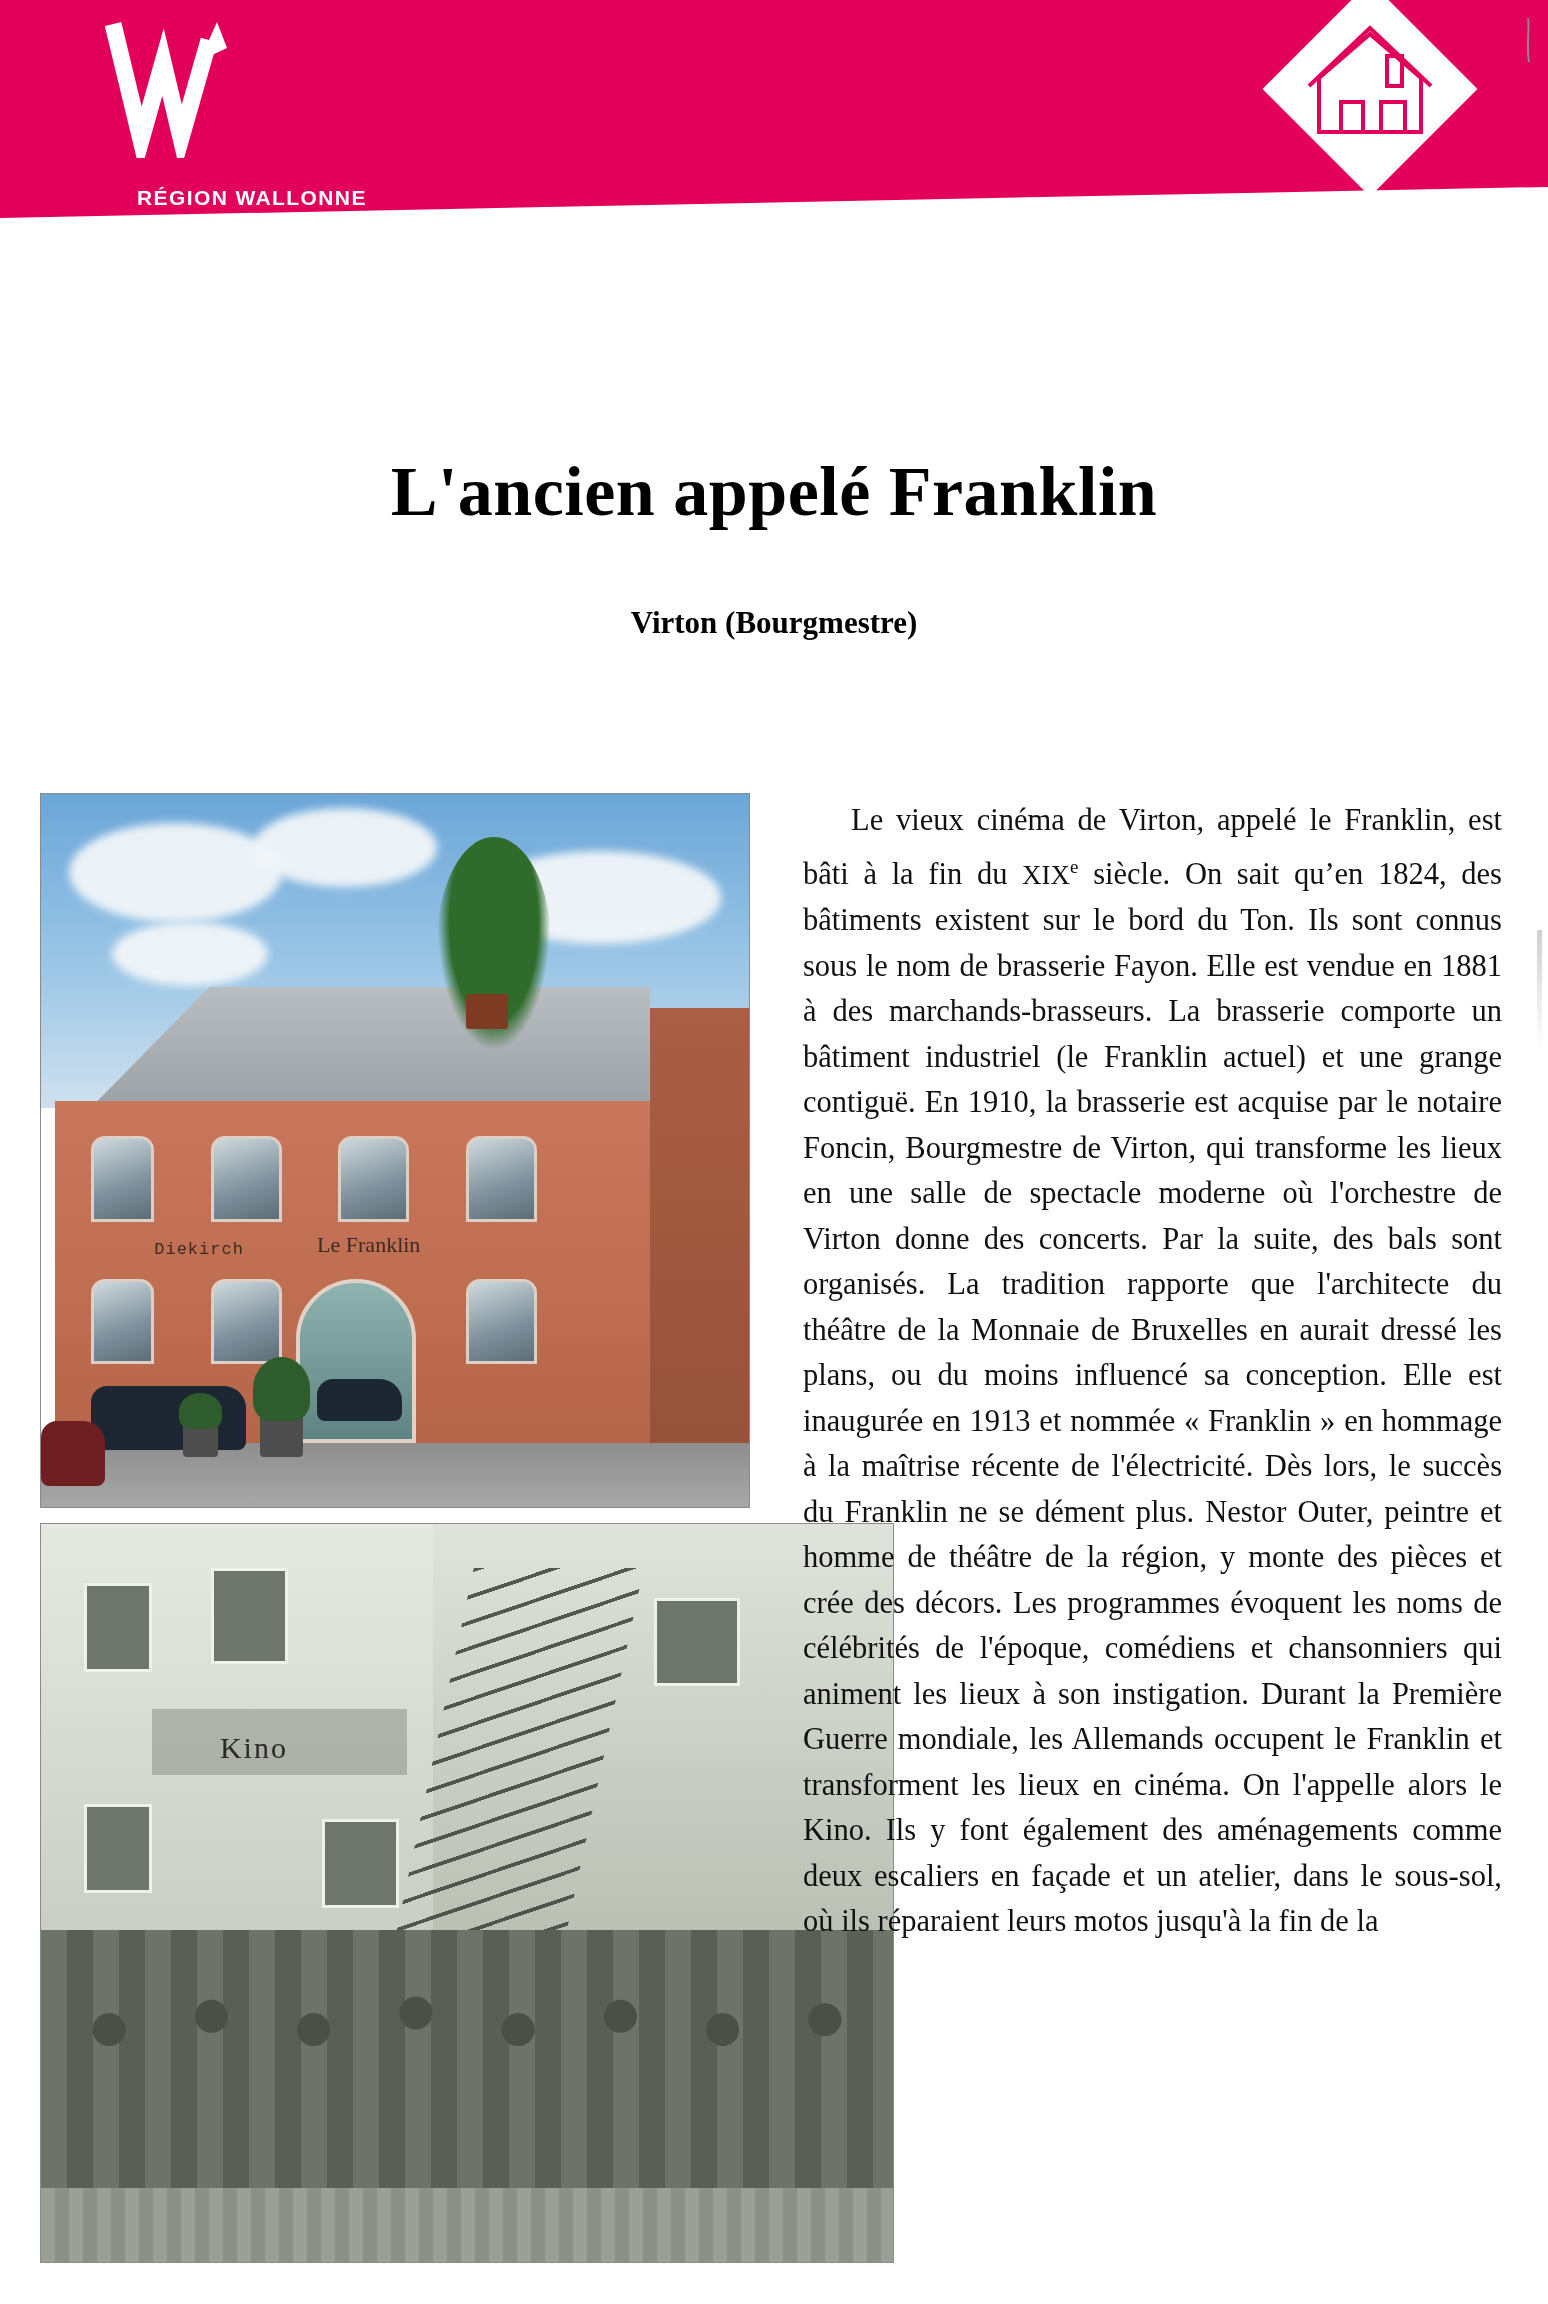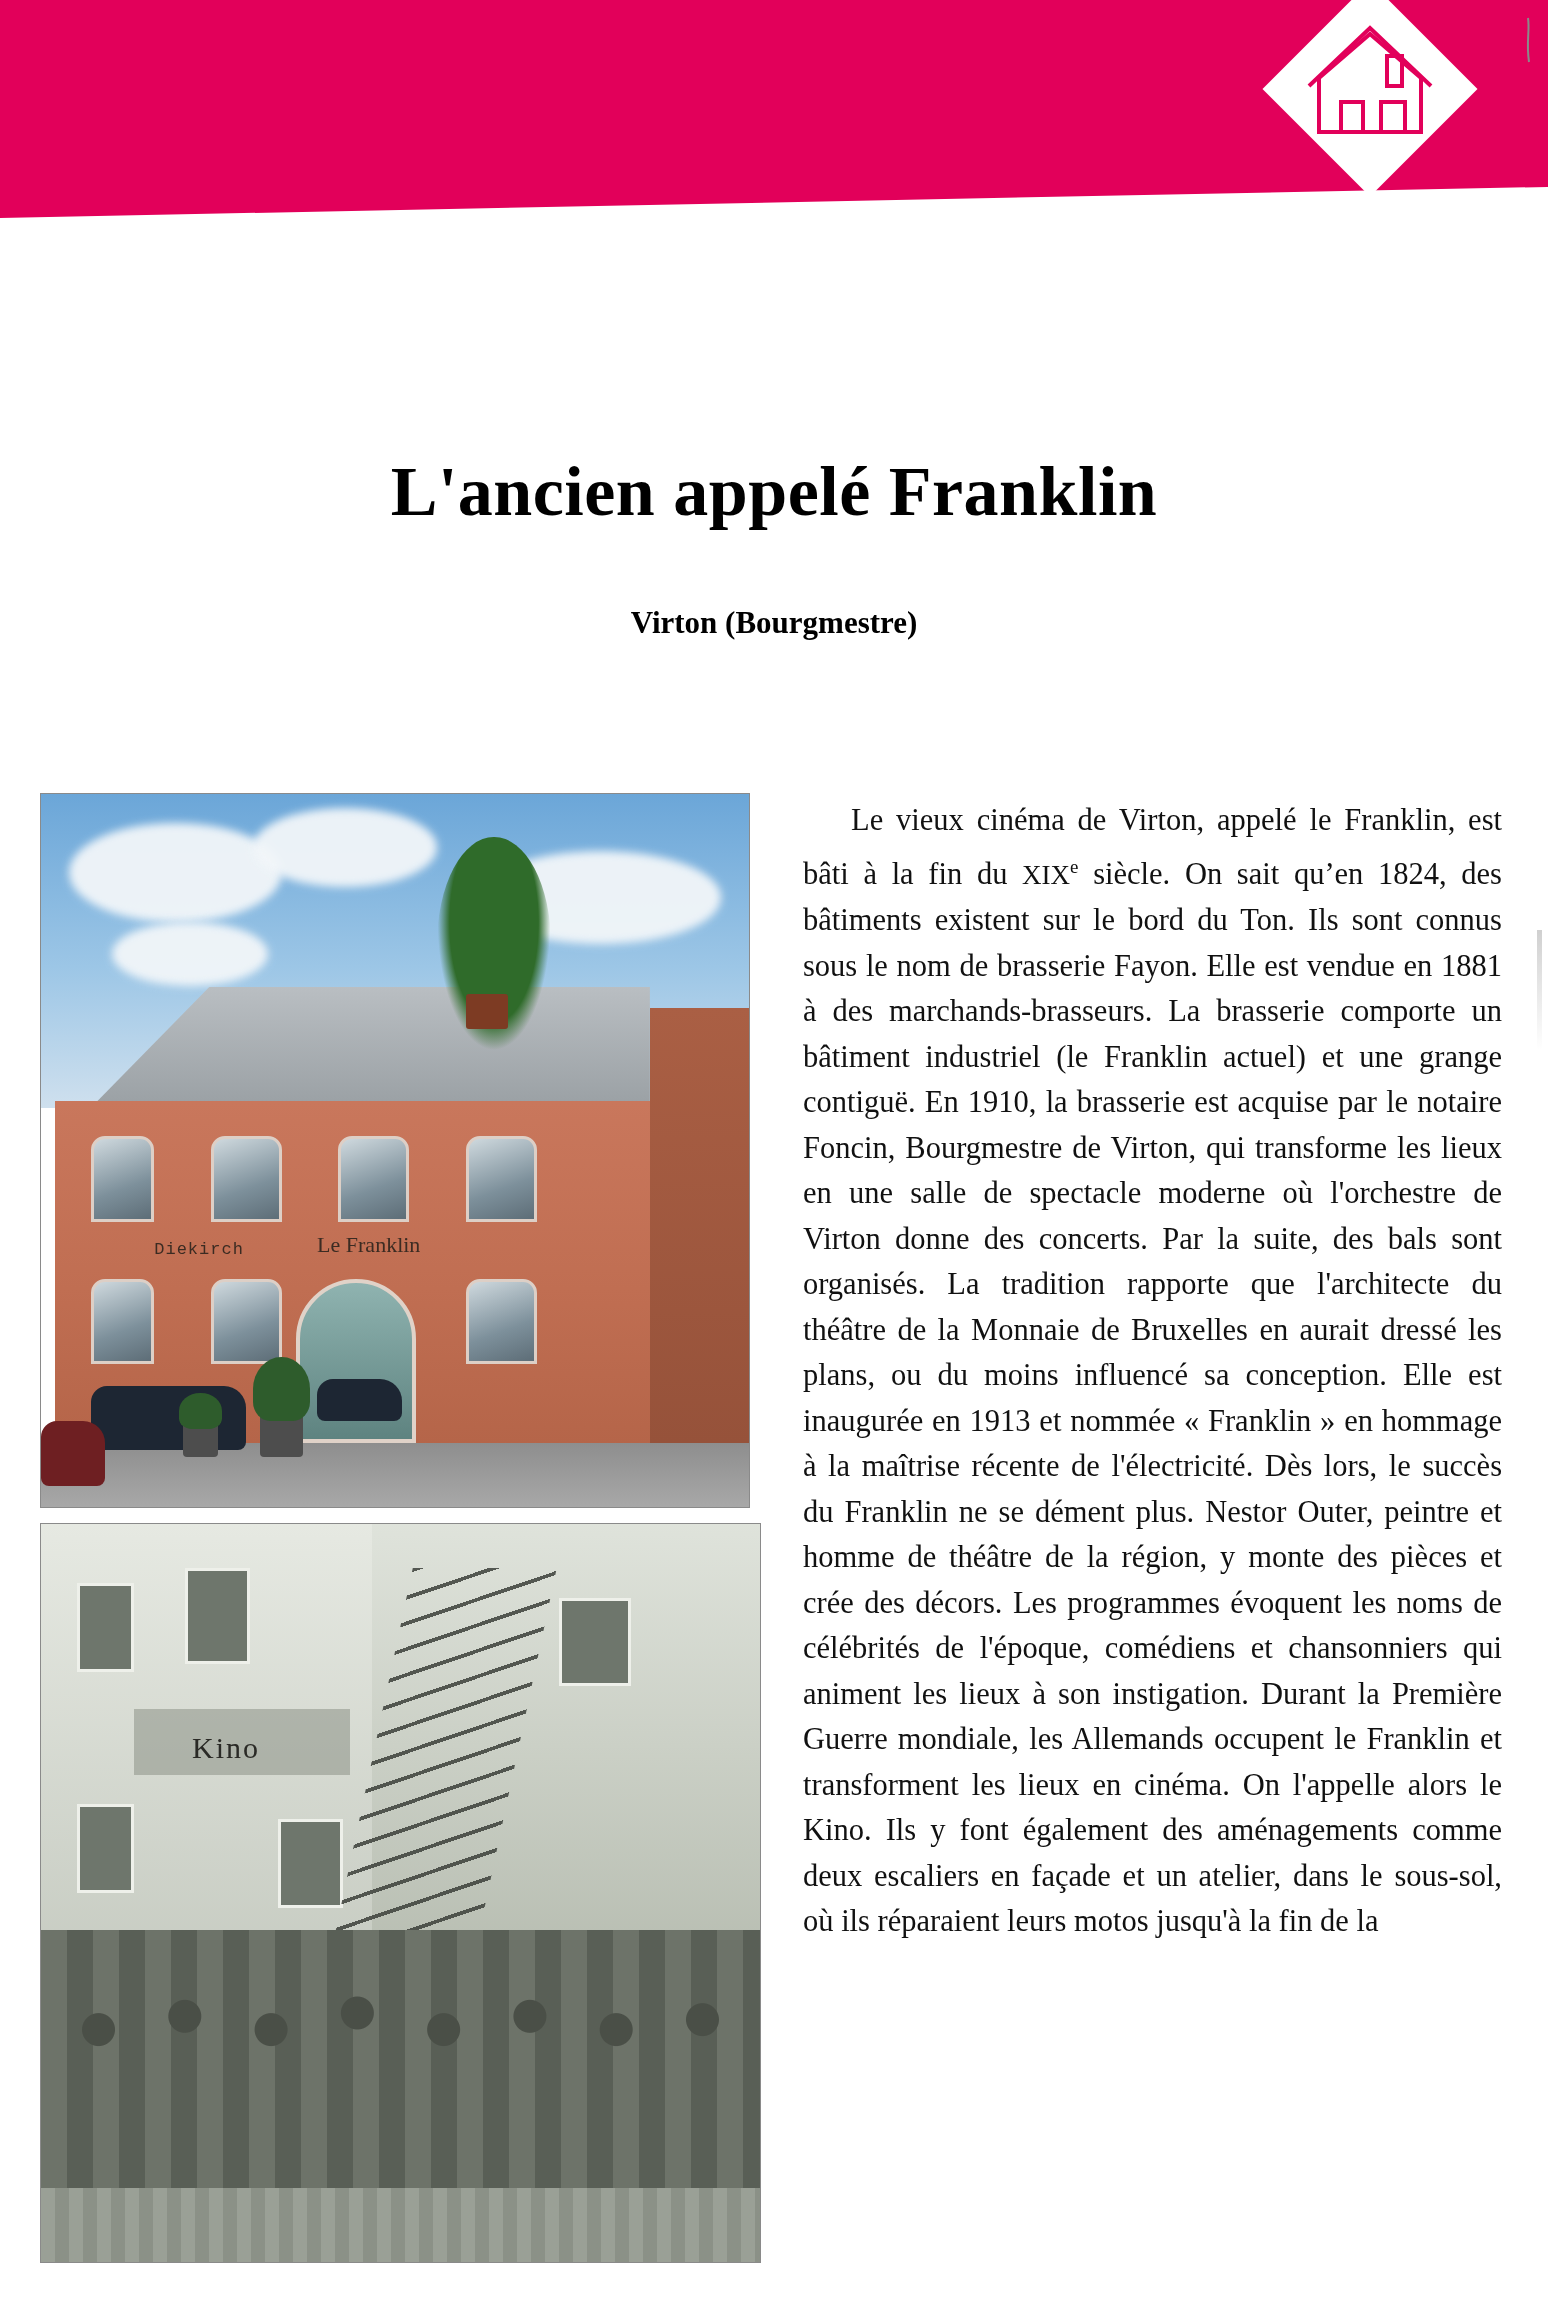--- a/index.html
+++ b/index.html
@@ -121,21 +121,21 @@
     top: 793px;
     width: 710px;
   }
   .photo {
     position: relative;
     border: 1px solid #8a8a8a;
     overflow: hidden;
     box-sizing: border-box;
   }
   .photo-1 { width: 710px; height: 715px; }
-  .photo-2 { width: 721px; height: 740px; margin-top: 15px; }
+  .photo-2 { width: 854px; height: 740px; margin-top: 15px; }
 
   
   .sky {
     position: absolute; left: 0; top: 0; width: 100%; height: 44%;
     background: linear-gradient(180deg, #6ba6d8 0%, #9cc6e6 55%, #cfe0ee 100%);
   }
   .cloud {
     position: absolute; background: #f2f6f9; border-radius: 50%;
     filter: blur(4px); opacity: .95;
   }
@@ -286,20 +286,29 @@
     width: 5px;
     height: 120px;
     background: linear-gradient(180deg, rgba(120,120,120,.35), rgba(120,120,120,0));
   }
 </style>
 </head>
 <body>
 
 <div class="header-band">
 
+  <div class="logo-block">
+    <div class="logo-w">
+      <svg width="150" height="140" viewBox="0 0 150 140" aria-hidden="true">
+        <path d="M8,6 L36,122 L58,44 L76,120 L104,22" fill="none" stroke="#ffffff" stroke-width="17" stroke-linejoin="miter" stroke-linecap="butt"></path>
+        <path d="M104,22 L92,44 L122,30 L112,4 Z" fill="#ffffff"></path>
+      </svg>
+    </div>
+    <div class="logo-caption">RÉGION WALLONNE</div>
+  </div>
 
   <div class="emblem">
     <div class="diamond"></div>
     <svg width="215" height="215" viewBox="0 0 215 215" aria-hidden="true">
       <g stroke="#e2005a" stroke-width="4" fill="none">
         <path d="M56,112 L56,150 L158,150 L158,96 L107,52 L56,96 Z"></path>
         <path d="M46,104 L107,46 L168,104"></path>
         <rect x="78" y="120" width="22" height="30"></rect>
         <rect x="124" y="74" width="15" height="30"></rect>
         <path d="M118,150 L118,120 L142,120 L142,150"></path>

